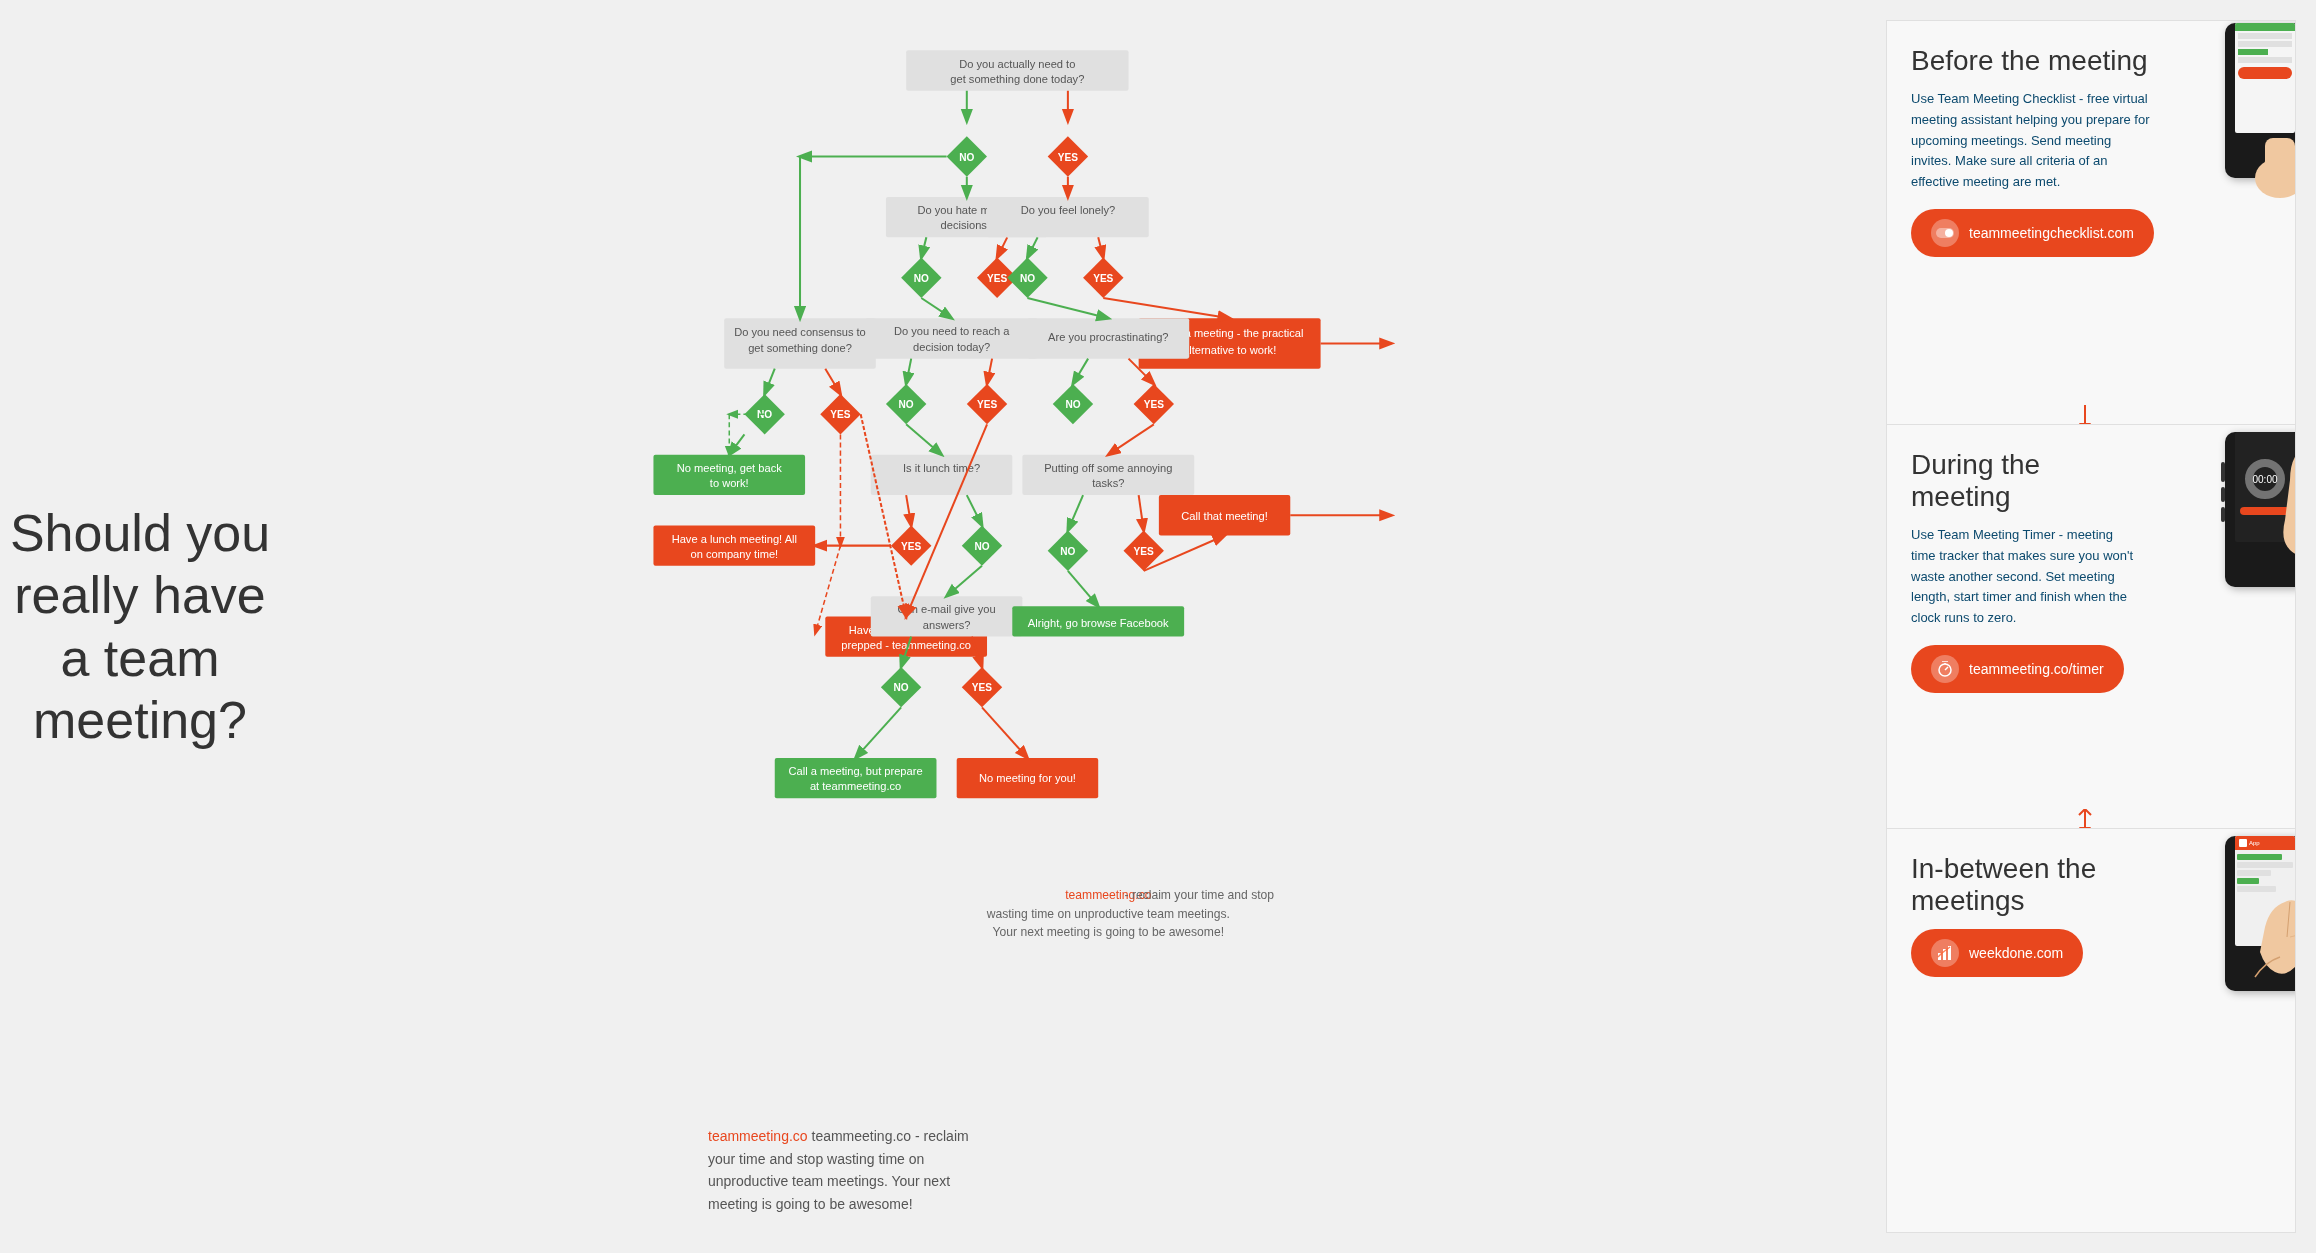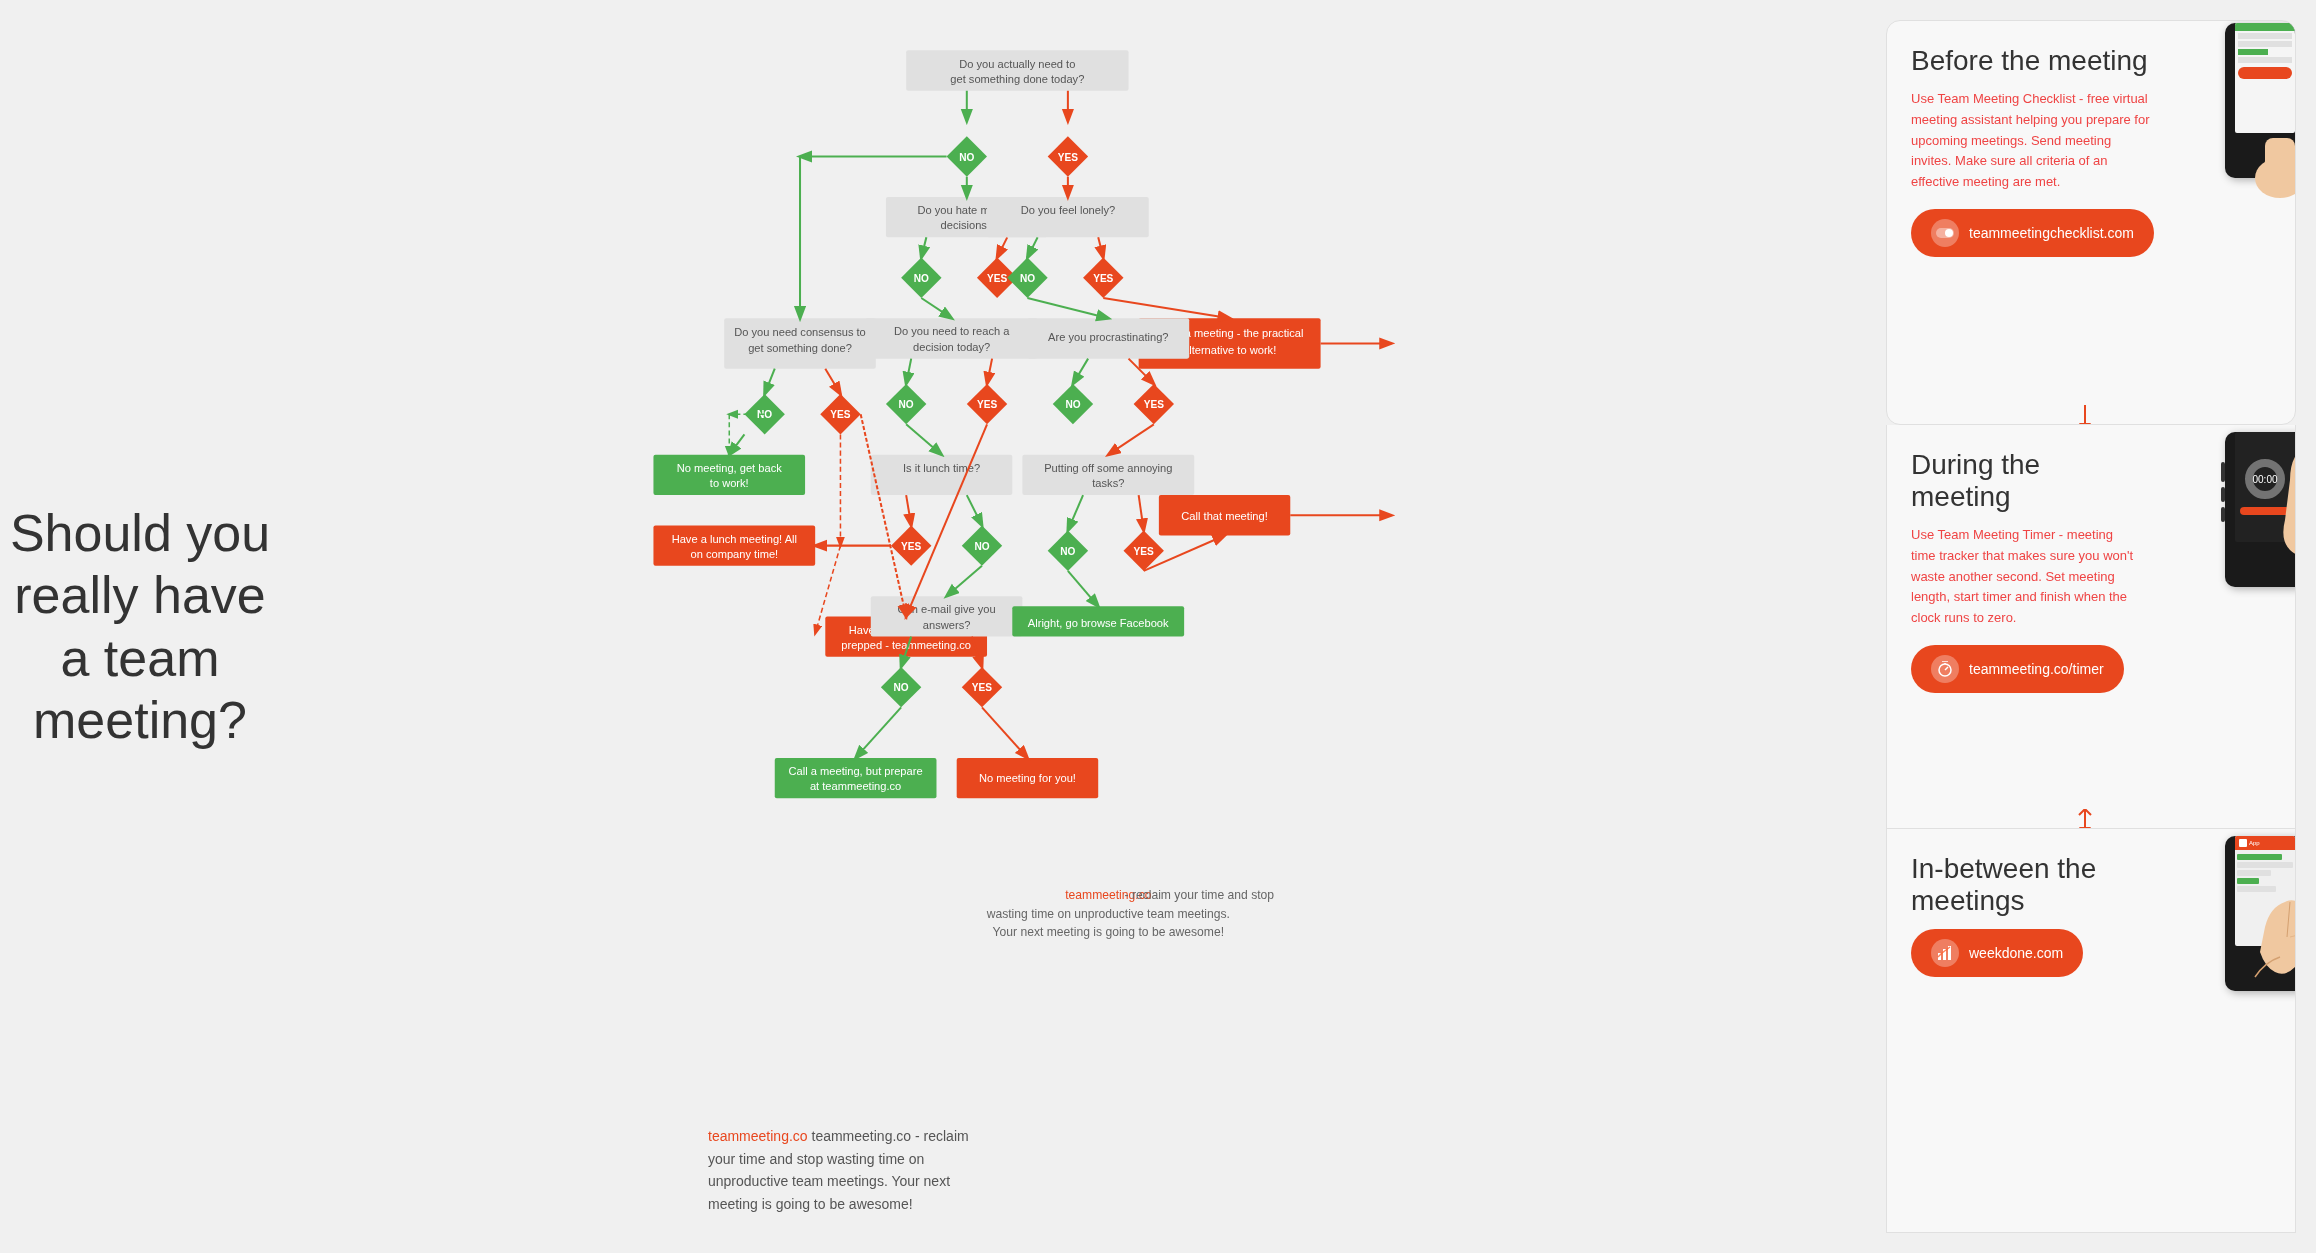--- a/index.html
+++ b/index.html
@@ -66,21 +66,21 @@
       border-top: none;
     }
     .panel-title {
       font-size: 28px;
       font-weight: 300;
       color: #333;
       margin-bottom: 12px;
     }
     .panel-desc {
       font-size: 13px;
-      color: #ef4444;
+      color: #0c4a6e;
       line-height: 1.6;
       margin-bottom: 16px;
     }
     .panel-link-btn {
       background: #e8471e;
       color: white;
       border: none;
       padding: 10px 20px;
       border-radius: 24px;
       font-size: 14px;
@@ -348,21 +348,21 @@
       
       <div style="position:absolute; bottom:18px; left:390px; width:280px; font-size:14px; color:#555; line-height:1.6;margin-left:28px;">
         <span style="color:#e8471e;">teammeeting.co</span>
         <span>teammeeting.co - reclaim your time and stop wasting time on unproductive team meetings. Your next meeting is going to be awesome!</span>
       </div>
     </div>
   </div>
 
   <div class="right-panels">
 
-    <div class="panel" style="position:relative; overflow:hidden;border-radius:14px;">
+    <div class="panel" style="position:relative; overflow:hidden;">
       <div style="display:flex; justify-content:space-between; align-items:flex-start;">
         <div style="flex:1; padding-right:130px;">
           <h2 class="panel-title">Before the meeting</h2>
           <p class="panel-desc">Use Team Meeting Checklist - free virtual meeting assistant helping you prepare for upcoming meetings. Send meeting invites. Make sure all criteria of an effective meeting are met.</p>
           <button class="panel-link-btn">
             <span class="icon-circle">
               <svg width="18" height="10" viewBox="0 0 36 20">
                 <rect x="0" y="0" width="36" height="20" rx="10" fill="rgba(255,255,255,0.4)"></rect>
                 <circle cx="26" cy="10" r="8" fill="white"></circle>
               </svg>

